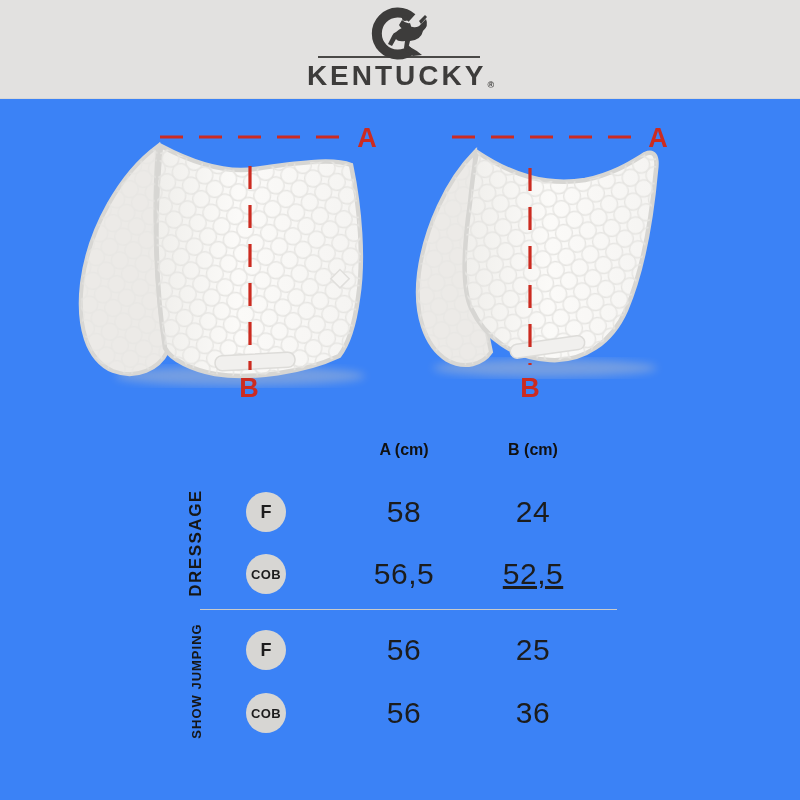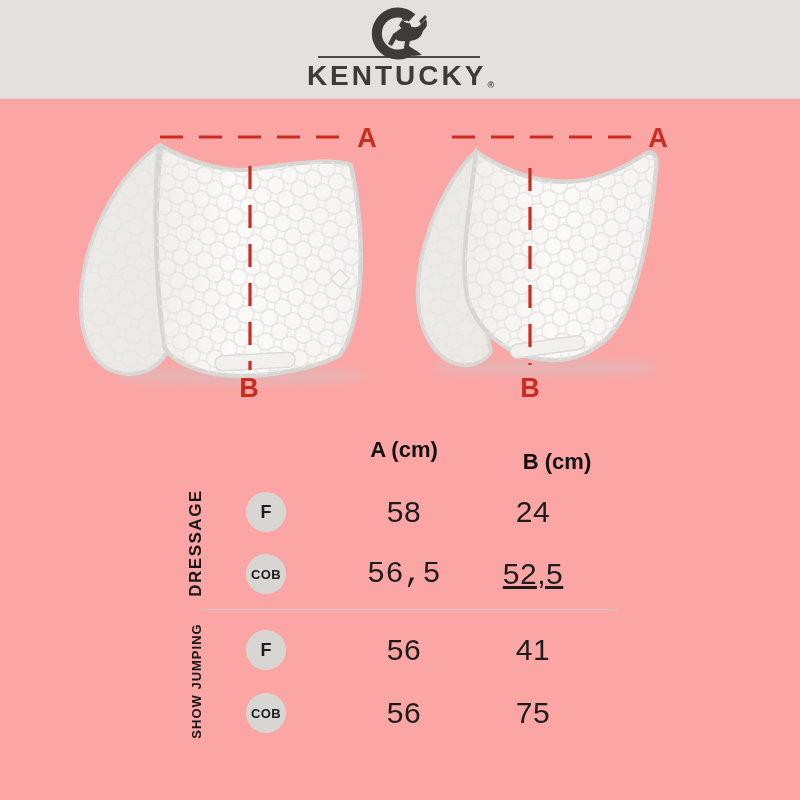--- a/index.html
+++ b/index.html
@@ -1,18 +1,18 @@
 <!DOCTYPE html>
 <html><head>
 <meta charset="utf-8">
 <style>
   html,body{margin:0;padding:0;background:#ffffff;}
   .page{
     position:relative;width:800px;height:800px;overflow:hidden;
-    background:#fca5a5;font-family:"Liberation Sans",sans-serif;
+    background:#3b82f6;font-family:"Liberation Sans",sans-serif;
     -webkit-font-smoothing:antialiased;
   }
   
   .header{
     position:absolute;left:0;top:0;width:800px;height:98px;
     background:#e2e1e0;border-bottom:1px solid #d8d7d6;
   }
   .logo-emblem{position:absolute;left:366px;top:6px;width:68px;height:54px;}
   .logo-rule{position:absolute;left:318px;top:56px;width:162px;height:2px;background:#4a4947;}
   .brand-line{
@@ -21,21 +21,21 @@
   }
   .brand-reg{font-size:9px;letter-spacing:0;position:relative;top:3px;left:1px;}
   
   .pad-svg{position:absolute;width:330px;height:290px;}
   .pad-svg.left{left:55px;top:118px;}
   .pad-svg.right{left:395px;top:118px;}
   .measure-line{stroke:#cc2b20;stroke-width:3.2;stroke-dasharray:23 16;fill:none;}
   .measure-label{fill:#cc2b20;font-family:"Liberation Sans",sans-serif;font-size:27px;font-weight:700;}
   
   .cell{position:absolute;transform:translate(-50%,-50%);white-space:nowrap;color:#1c1c1c;}
-  .th{font-size:22px;font-weight:700;color:#111;}
+  .th{font-size:16px;font-weight:700;color:#111;}
   .val{font-size:30px;font-weight:500;letter-spacing:0.5px;}
   .cat{
     writing-mode:vertical-rl;transform:translate(-50%,-50%) rotate(180deg);
     font-weight:700;font-size:17px;letter-spacing:1.5px;color:#161616;
   }
   .cat.small{font-size:13px;letter-spacing:1px;}
   .size-circle{
     width:40px;height:40px;border-radius:50%;background:#d7d6d3;
     display:flex;align-items:center;justify-content:center;
     font-weight:700;font-size:18px;color:#1c1c1c;
@@ -136,34 +136,34 @@
       <line class="measure-line" x1="57" y1="19" x2="242" y2="19"></line>
       <text class="measure-label" x="263" y="29" text-anchor="middle">A</text>
       <line class="measure-line" x1="135" y1="50" x2="135" y2="247"></line>
       <text class="measure-label" x="135" y="279" text-anchor="middle">B</text>
     </g>
   </svg>
 
   <div>
 
     <div class="cell th" style="left:404px;top:450px;">A (cm)</div>
-    <div class="cell th" style="left:533px;top:462px;margin-left:24px;">B (cm)</div>
+    <div class="cell th" style="left:533px;top:450px;">B (cm)</div>
 
     <div class="cell cat" style="left:196px;top:543px;">DRESSAGE</div>
     <div class="cell size-circle" style="left:266px;top:512px;">F</div>
     <div class="cell val" style="left:404px;top:512px;">58</div>
     <div class="cell val" style="left:533px;top:512px;">24</div>
     <div class="cell size-circle small" style="left:266px;top:574px;">COB</div>
-    <div class="cell val" style="left:404px;top:574px;font-family:Liberation Mono, monospace;">56,5</div>
+    <div class="cell val" style="left:404px;top:574px;">56,5</div>
     <div class="cell val" style="left:533px;top:574px;text-decoration:underline;">52,5</div>
 
     <div class="section-divider"></div>
 
     <div class="cell cat small" style="left:196px;top:681px;">SHOW JUMPING</div>
     <div class="cell size-circle" style="left:266px;top:650px;">F</div>
     <div class="cell val" style="left:404px;top:650px;">56</div>
-    <div class="cell val" style="left:533px;top:650px;">41</div>
+    <div class="cell val" style="left:533px;top:650px;">25</div>
     <div class="cell size-circle small" style="left:266px;top:713px;">COB</div>
     <div class="cell val" style="left:404px;top:713px;">56</div>
-    <div class="cell val" style="left:533px;top:713px;">75</div>
+    <div class="cell val" style="left:533px;top:713px;">36</div>
 
   </div>
 </div>
 
 </body></html>

